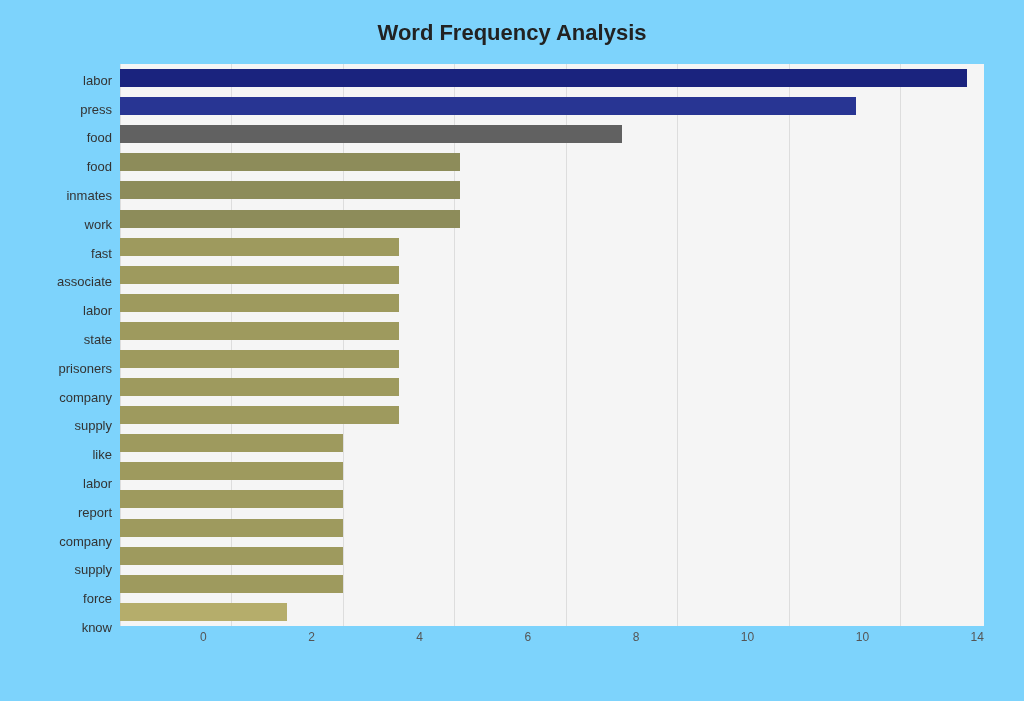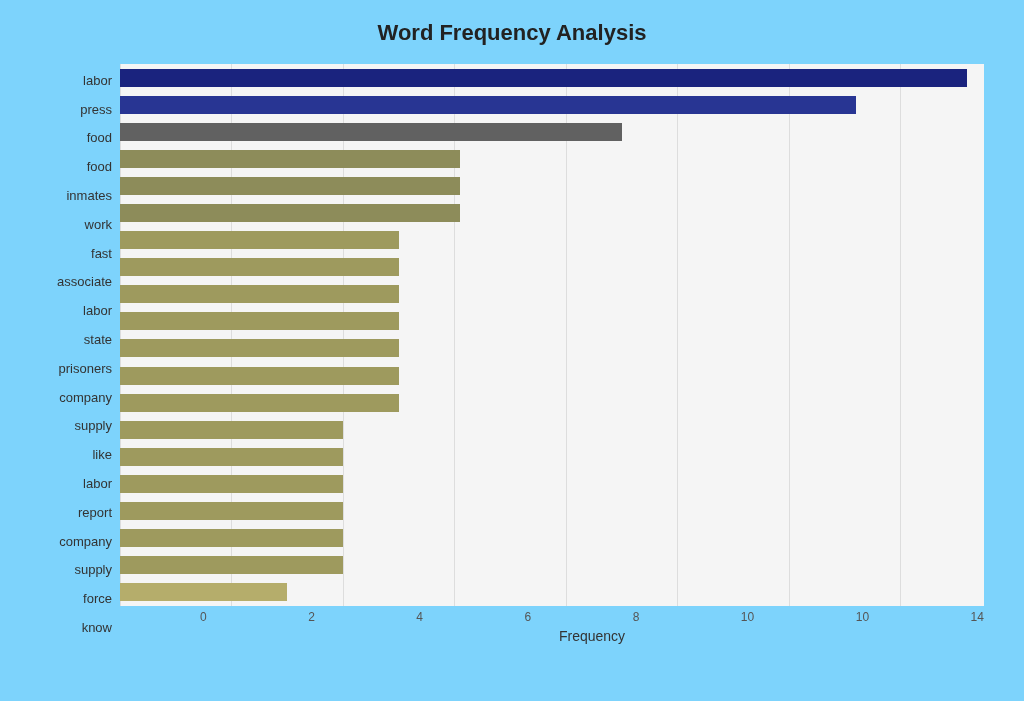--- a/index.html
+++ b/index.html
@@ -198,17 +198,16 @@
         <div class="x-ticks" id="x-ticks">
             <span>0</span>
             <span>2</span>
             <span>4</span>
             <span>6</span>
             <span>8</span>
             <span>10</span>
             <span>10</span>
             <span>14</span>
           </div>
-        <div class="x-label">Frequency</div>
       </div>
     </div>
   </div>
 </div>
 
 </body></html>

